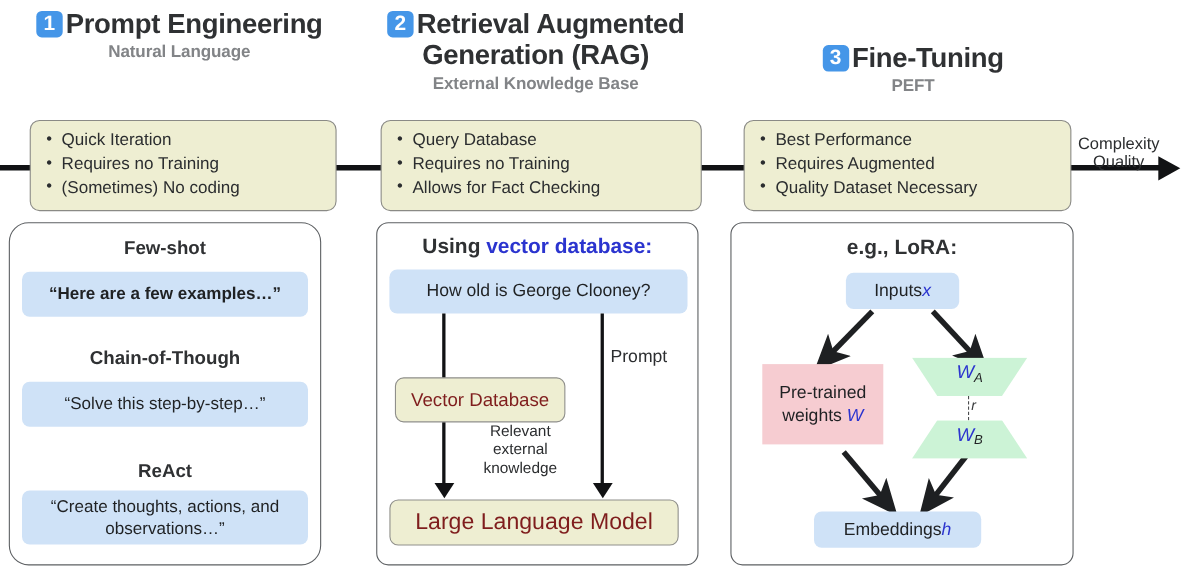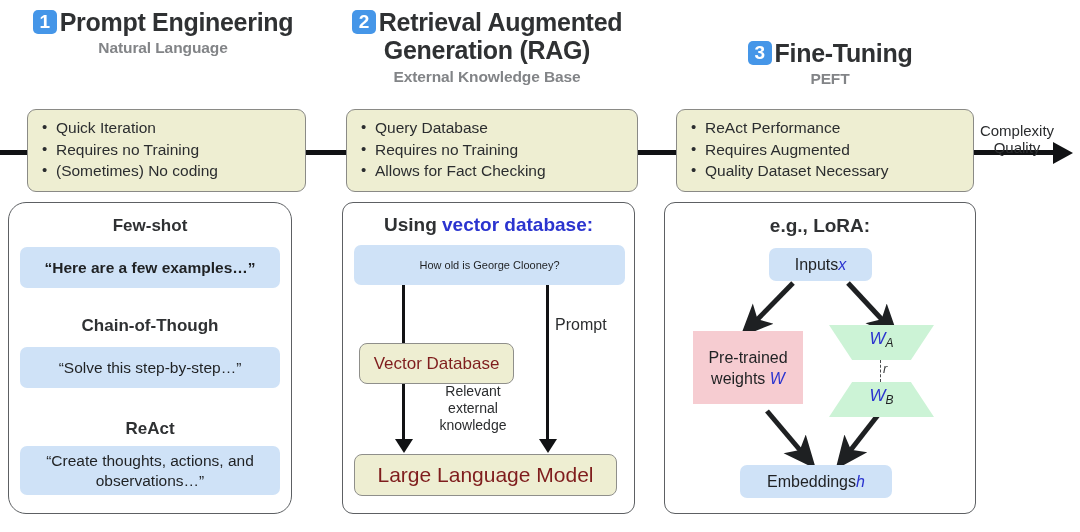--- a/index.html
+++ b/index.html
@@ -274,21 +274,21 @@
   <div class="ybox" style="left:346px; top:109px; width:292px; height:83px;">
     <ul>
       <li>Query Database</li>
       <li>Requires no Training</li>
       <li>Allows for Fact Checking</li>
     </ul>
   </div>
 
   <div class="ybox" style="left:676px; top:109px; width:298px; height:83px;">
     <ul>
-      <li>ReAct Performance</li>
+      <li>Best Performance</li>
       <li>Requires Augmented</li>
       <li>Quality Dataset Necessary</li>
     </ul>
   </div>
 
   <div class="panel" style="left:8px; top:202px; width:284px; height:312px;border-radius:18px;">
 
     <div class="sub-head" style="top:13px;">Few-shot</div>
     <div class="bubble" style="left:11px; top:44px; width:260px; height:41px;font-weight:bold;">“Here are a few examples…”</div>
 
@@ -298,21 +298,21 @@
     <div class="sub-head" style="top:216px;">ReAct</div>
     <div class="bubble" style="left:11px; top:243px; width:260px; height:49px;">“Create thoughts, actions, and observations…”</div>
   </div>
 
   <div class="panel" style="left:342px; top:202px; width:293px; height:312px;">
 
     <div class="panel-title" style="top:11px;">
       <span>Using </span><span class="accent-blue">vector database:</span>
     </div>
 
-    <div class="bubble" style="left:11px; top:42px; width:271px; height:40px; font-size:11px;">How old is George Clooney?</div>
+    <div class="bubble" style="left:11px; top:42px; width:271px; height:40px; font-size:16px;">How old is George Clooney?</div>
 
     <div class="vline" style="left:59px; top:82px; height:62px;"></div>
 
     <div class="ybox-sm" style="left:16px; top:140px; width:155px; height:41px; font-size:17px;">Vector Database</div>
 
     <div class="vline" style="left:59px; top:181px; height:59px;"></div>
     <div class="vhead" style="left:51.7px; top:236px;"></div>
 
     <div class="flow-label" style="left:70px; top:180px; width:120px;">
       <div>Relevant</div>

